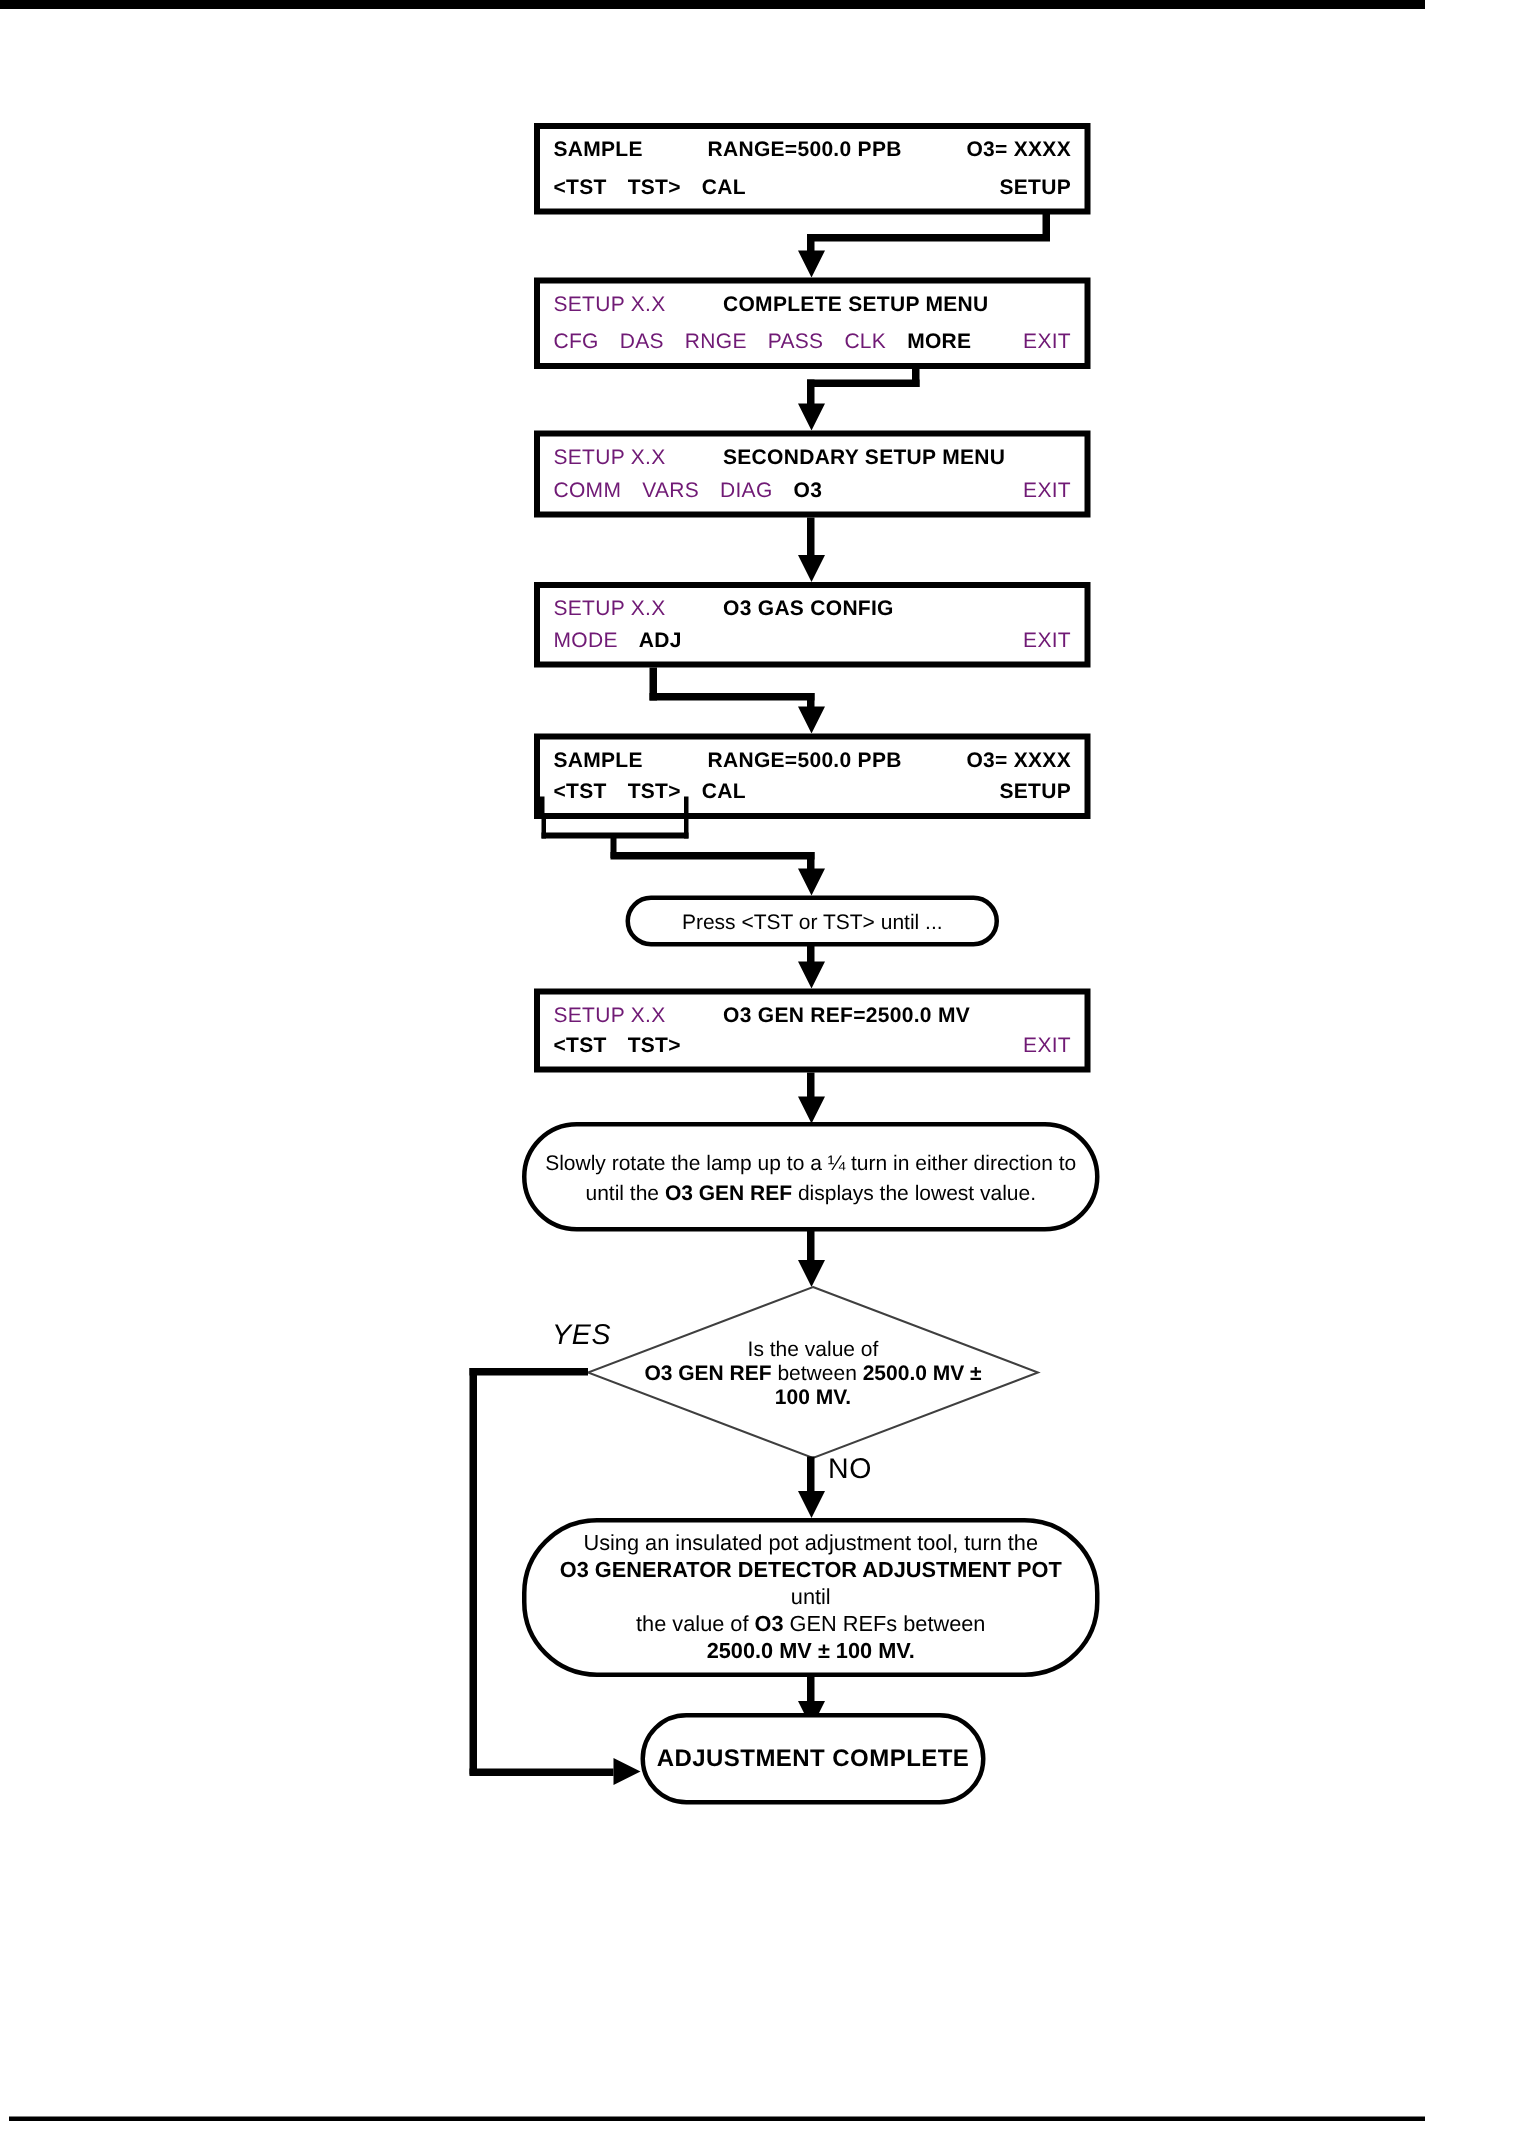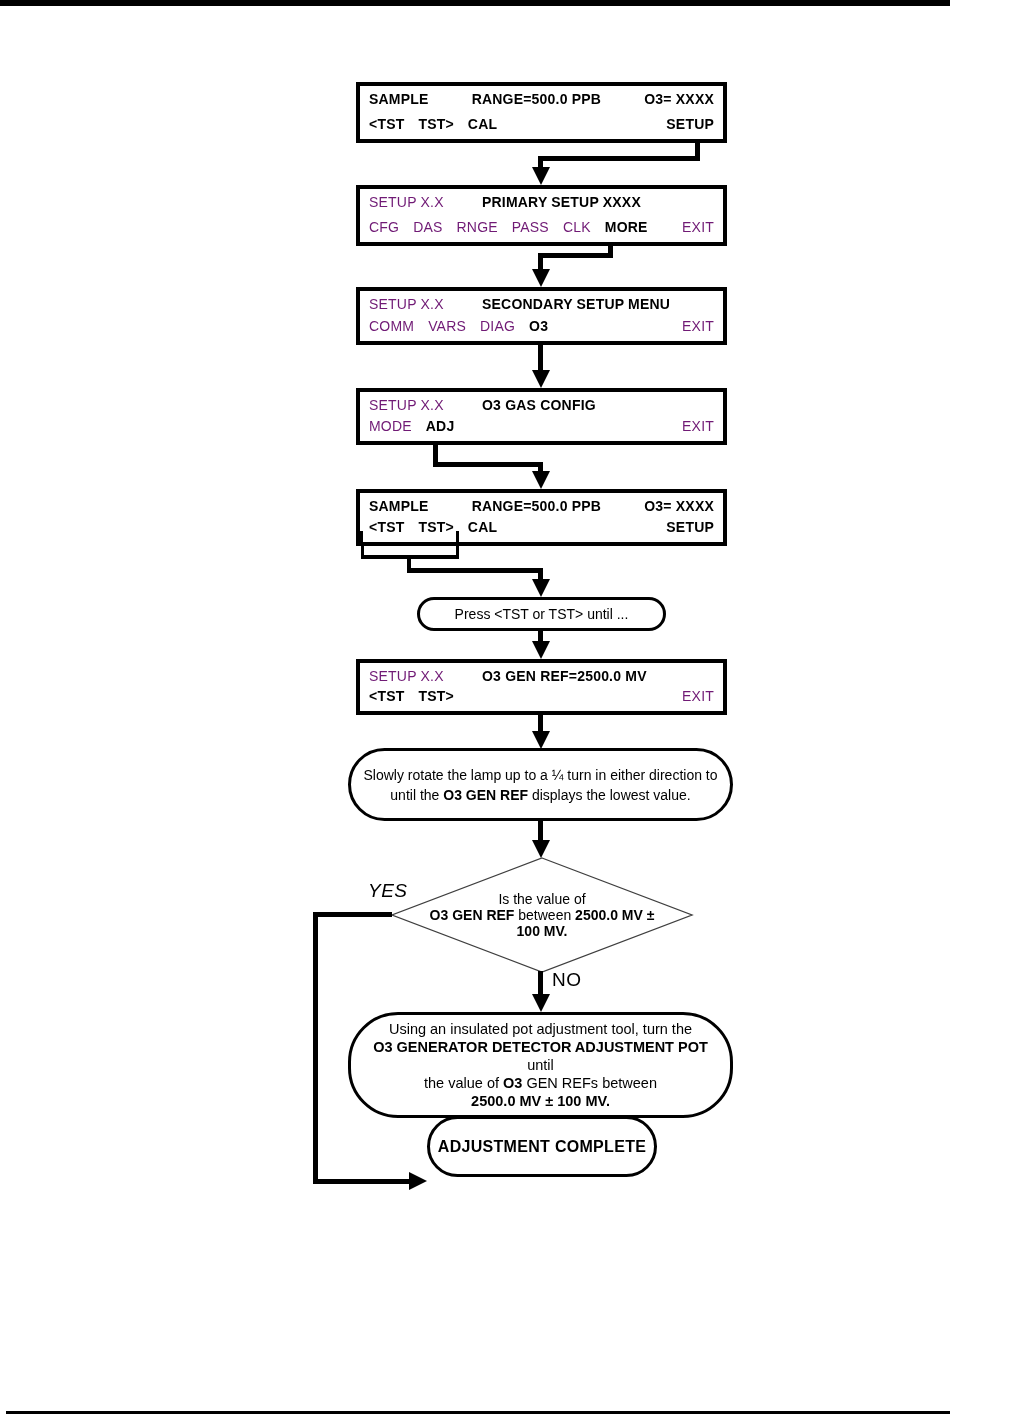--- a/index.html
+++ b/index.html
@@ -50,21 +50,21 @@
   </div>
 
   <div class="ln" style="left:695px;top:141px;width:5px;height:18px;"></div>
   <div class="ln" style="left:538px;top:156px;width:162px;height:5px;"></div>
   <div class="ln" style="left:538px;top:156px;width:5px;height:14px;"></div>
   <div class="arrD" style="left:532px;top:167px;"></div>
 
   <div class="lcd" style="top:185px;height:61px;">
     <div class="row">
       <span class="g hdr">SETUP X.X</span>
-      <span class="b">PRIMARY SETUP XXXX</span>
+      <span class="b">COMPLETE SETUP MENU</span>
     </div>
     <div class="row">
       <span class="g">CFG</span>
       <span class="g">DAS</span>
       <span class="g">RNGE</span>
       <span class="g">PASS</span>
       <span class="g">CLK</span>
       <span class="b">MORE</span>
       <span class="g mla">EXIT</span>
     </div>
@@ -186,17 +186,17 @@
     <div class="tline">Using an insulated pot adjustment tool, turn the</div>
     <div class="tline b">O3 GENERATOR DETECTOR ADJUSTMENT POT</div>
     <div class="tline">until</div>
     <div class="tline"><span>the value of </span><span class="b">O3</span><span> GEN REFs between</span></div>
     <div class="tline b">2500.0 MV ± 100 MV.</div>
   </div>
 
   <div class="ln" style="left:538px;top:1118px;width:5px;height:19px;"></div>
   <div class="arrD" style="left:532px;top:1134px;"></div>
 
-  <div class="shape" style="left:427px;top:1116px;width:230px;height:61px;border-radius:31px;font-size:16px;letter-spacing:.3px;text-align:right;">
+  <div class="shape" style="left:427px;top:1142px;width:230px;height:61px;border-radius:31px;font-size:16px;letter-spacing:.3px;text-align:right;">
     <div class="tline b">ADJUSTMENT COMPLETE</div>
   </div>
 
 </div>
 
 </body></html>

